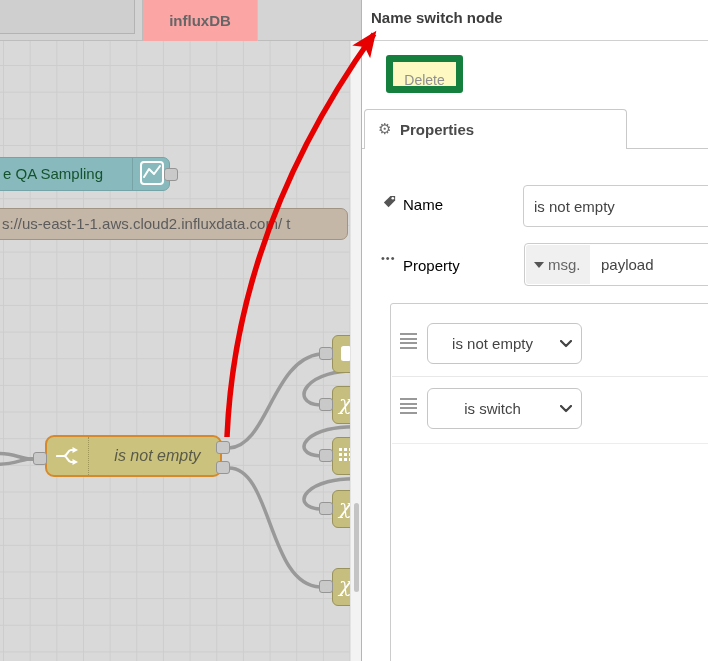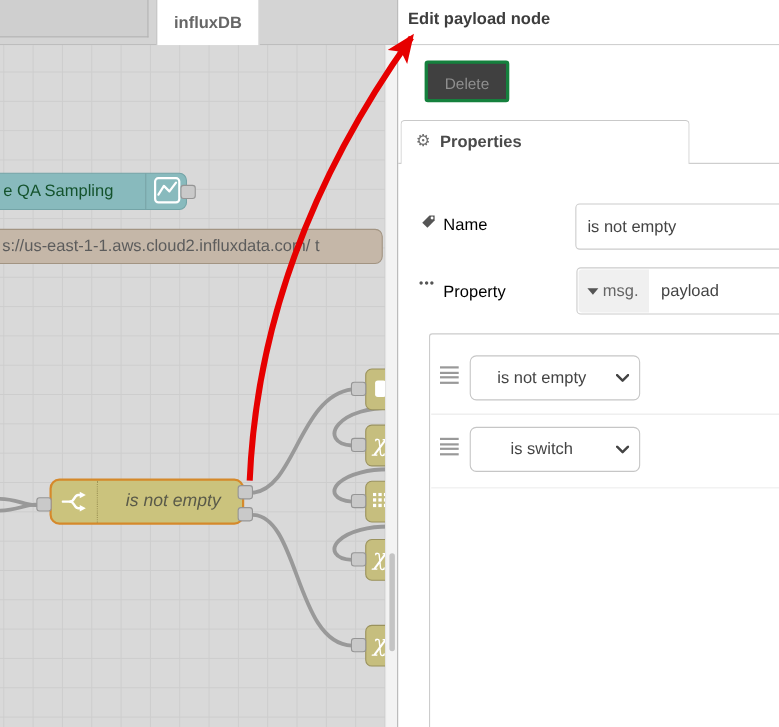--- a/index.html
+++ b/index.html
@@ -6,21 +6,21 @@
   html,body { width:708px; height:661px; overflow:hidden; background:#fff;
               font-family:"Liberation Sans", sans-serif; }
 
   
   #workspace { position:absolute; left:0; top:0; width:361px; height:661px; overflow:hidden; }
   #tabbar { position:absolute; left:0; top:0; width:361px; height:41px; background:#d4d4d4;
             border-bottom:1px solid #bdbdbd; }
   .ws-tab { position:absolute; top:0; }
   #tab-flow1 { left:0; width:135px; height:34px; background:#cfcfcf;
                border-right:1px solid #b3b3b3; border-bottom:1px solid #b3b3b3; }
-  #tab-influx { left:142px; width:94px; height:41px; background:#ffffff;
+  #tab-influx { left:142px; width:116px; height:41px; background:#fca5a5;
                 border-left:1px solid #bcbcbc; border-right:1px solid #c6c6c6;
                 color:#666; font-size:15px; font-weight:bold; text-align:center; line-height:41px; }
   #canvas { position:absolute; left:0; top:41px; width:361px; height:620px; background:#d9d9d9;
             background-image:linear-gradient(to right,#cdcdcd 1px,transparent 1px),
                              linear-gradient(to bottom,#cdcdcd 1px,transparent 1px);
             background-size:26.67px 26.67px; background-position:3px 24px; }
   #wires { position:absolute; left:0; top:-41px; width:361px; height:661px; }
 
   
   .nr-node { position:absolute; border-radius:7px; }
@@ -53,22 +53,22 @@
   #scroll-track { position:absolute; left:350px; top:41px; width:11px; height:620px;
                   background:#f3f3f3; border-left:1px solid #e3e3e3; }
   #scroll-thumb { position:absolute; left:3px; top:462px; width:5px; height:89px;
                   background:#c4c4c4; border-radius:2.5px; }
 
   
   #panel { position:absolute; left:361px; top:0; width:347px; height:661px; background:#fff;
            border-left:1px solid #b5b5b5; }
   #panel-title { position:absolute; left:9px; top:9px; font-size:15px; font-weight:bold; color:#3d3d3d; }
   #panel-header-line { position:absolute; left:0; top:40px; width:347px; height:1px; background:#d0d0d0; }
-  #delete-btn { position:absolute; left:24px; top:55px; width:77px; height:38px; background:#404040;
-                border:3px solid #15803d; border-radius:3px; color:#8f8f8f; font-size:14px;
+  #delete-btn { position:absolute; left:24px; top:55px; width:77px; height:38px; background:#fef9c3;
+                border:7px solid #15803d; border-radius:3px; color:#8f8f8f; font-size:14px;
                 text-align:center; line-height:36px; cursor:pointer; }
   #tab-line { position:absolute; left:0; top:148px; width:347px; height:1px; background:#c9c9c9; }
   #prop-tab { position:absolute; left:2px; top:109px; width:263px; height:40px; background:#fff;
               border:1px solid #c9c9c9; border-bottom:none; border-radius:4px 4px 0 0; z-index:2; }
   #prop-tab .gear { position:absolute; left:13px; top:0; line-height:38px; font-size:15px; color:#6e6e6e; }
   #prop-tab .tlbl { position:absolute; left:35px; top:0; line-height:39px; font-size:15px; font-weight:bold; color:#4a4a4a; }
 
   .form-label { position:absolute; font-size:15px; color:#000000; }
   .form-icon  { position:absolute; font-size:13px; color:#555; }
   .text-input { position:absolute; border:1px solid #ccc; border-radius:4px; background:#fff;
@@ -188,21 +188,21 @@
     <div class="ws-tab" id="tab-flow1"></div>
     <div class="ws-tab" id="tab-influx">influxDB</div>
   </div>
 
   <div id="scroll-track">
     <div id="scroll-thumb"></div>
   </div>
 </div>
 
 <div id="panel">
-  <div id="panel-title">Edit payload node</div>
+  <div id="panel-title">Name switch node</div>
   <div id="panel-header-line"></div>
 
   <div id="delete-btn">Delete</div>
 
   <div id="tab-line"></div>
   <div id="prop-tab">
     <span class="gear">⚙</span>
     <span class="tlbl">Properties</span>
   </div>
 

